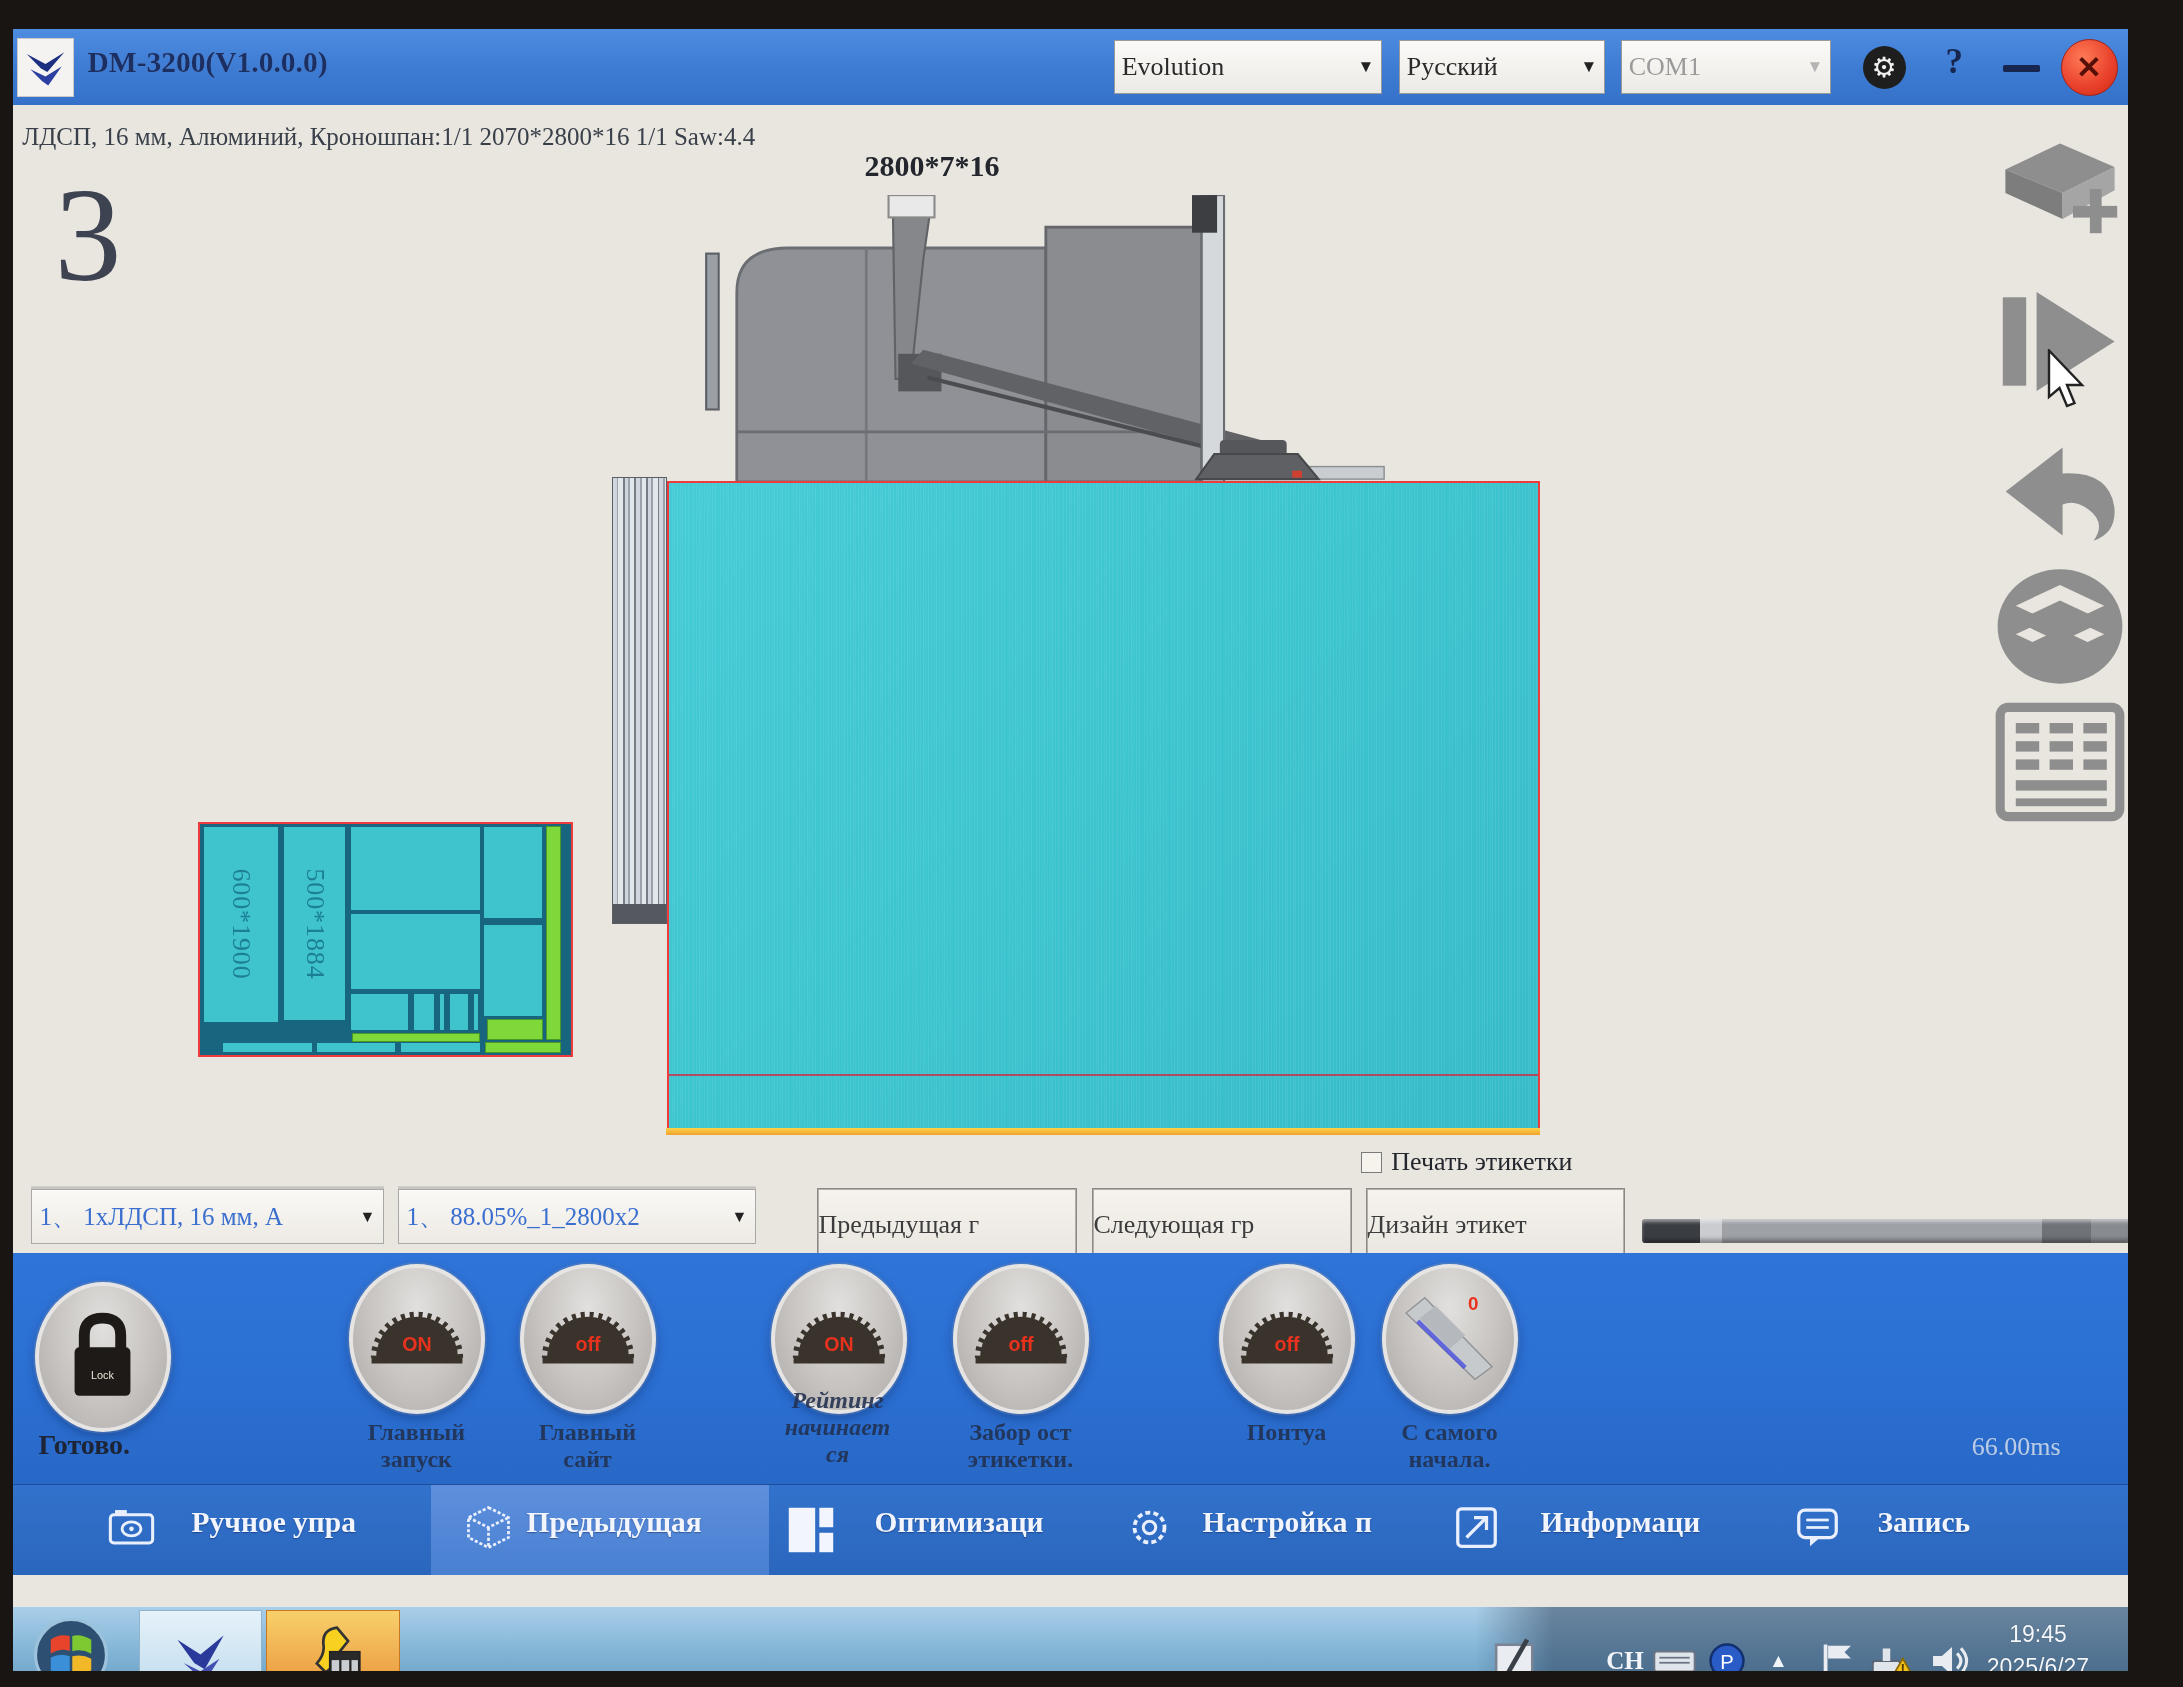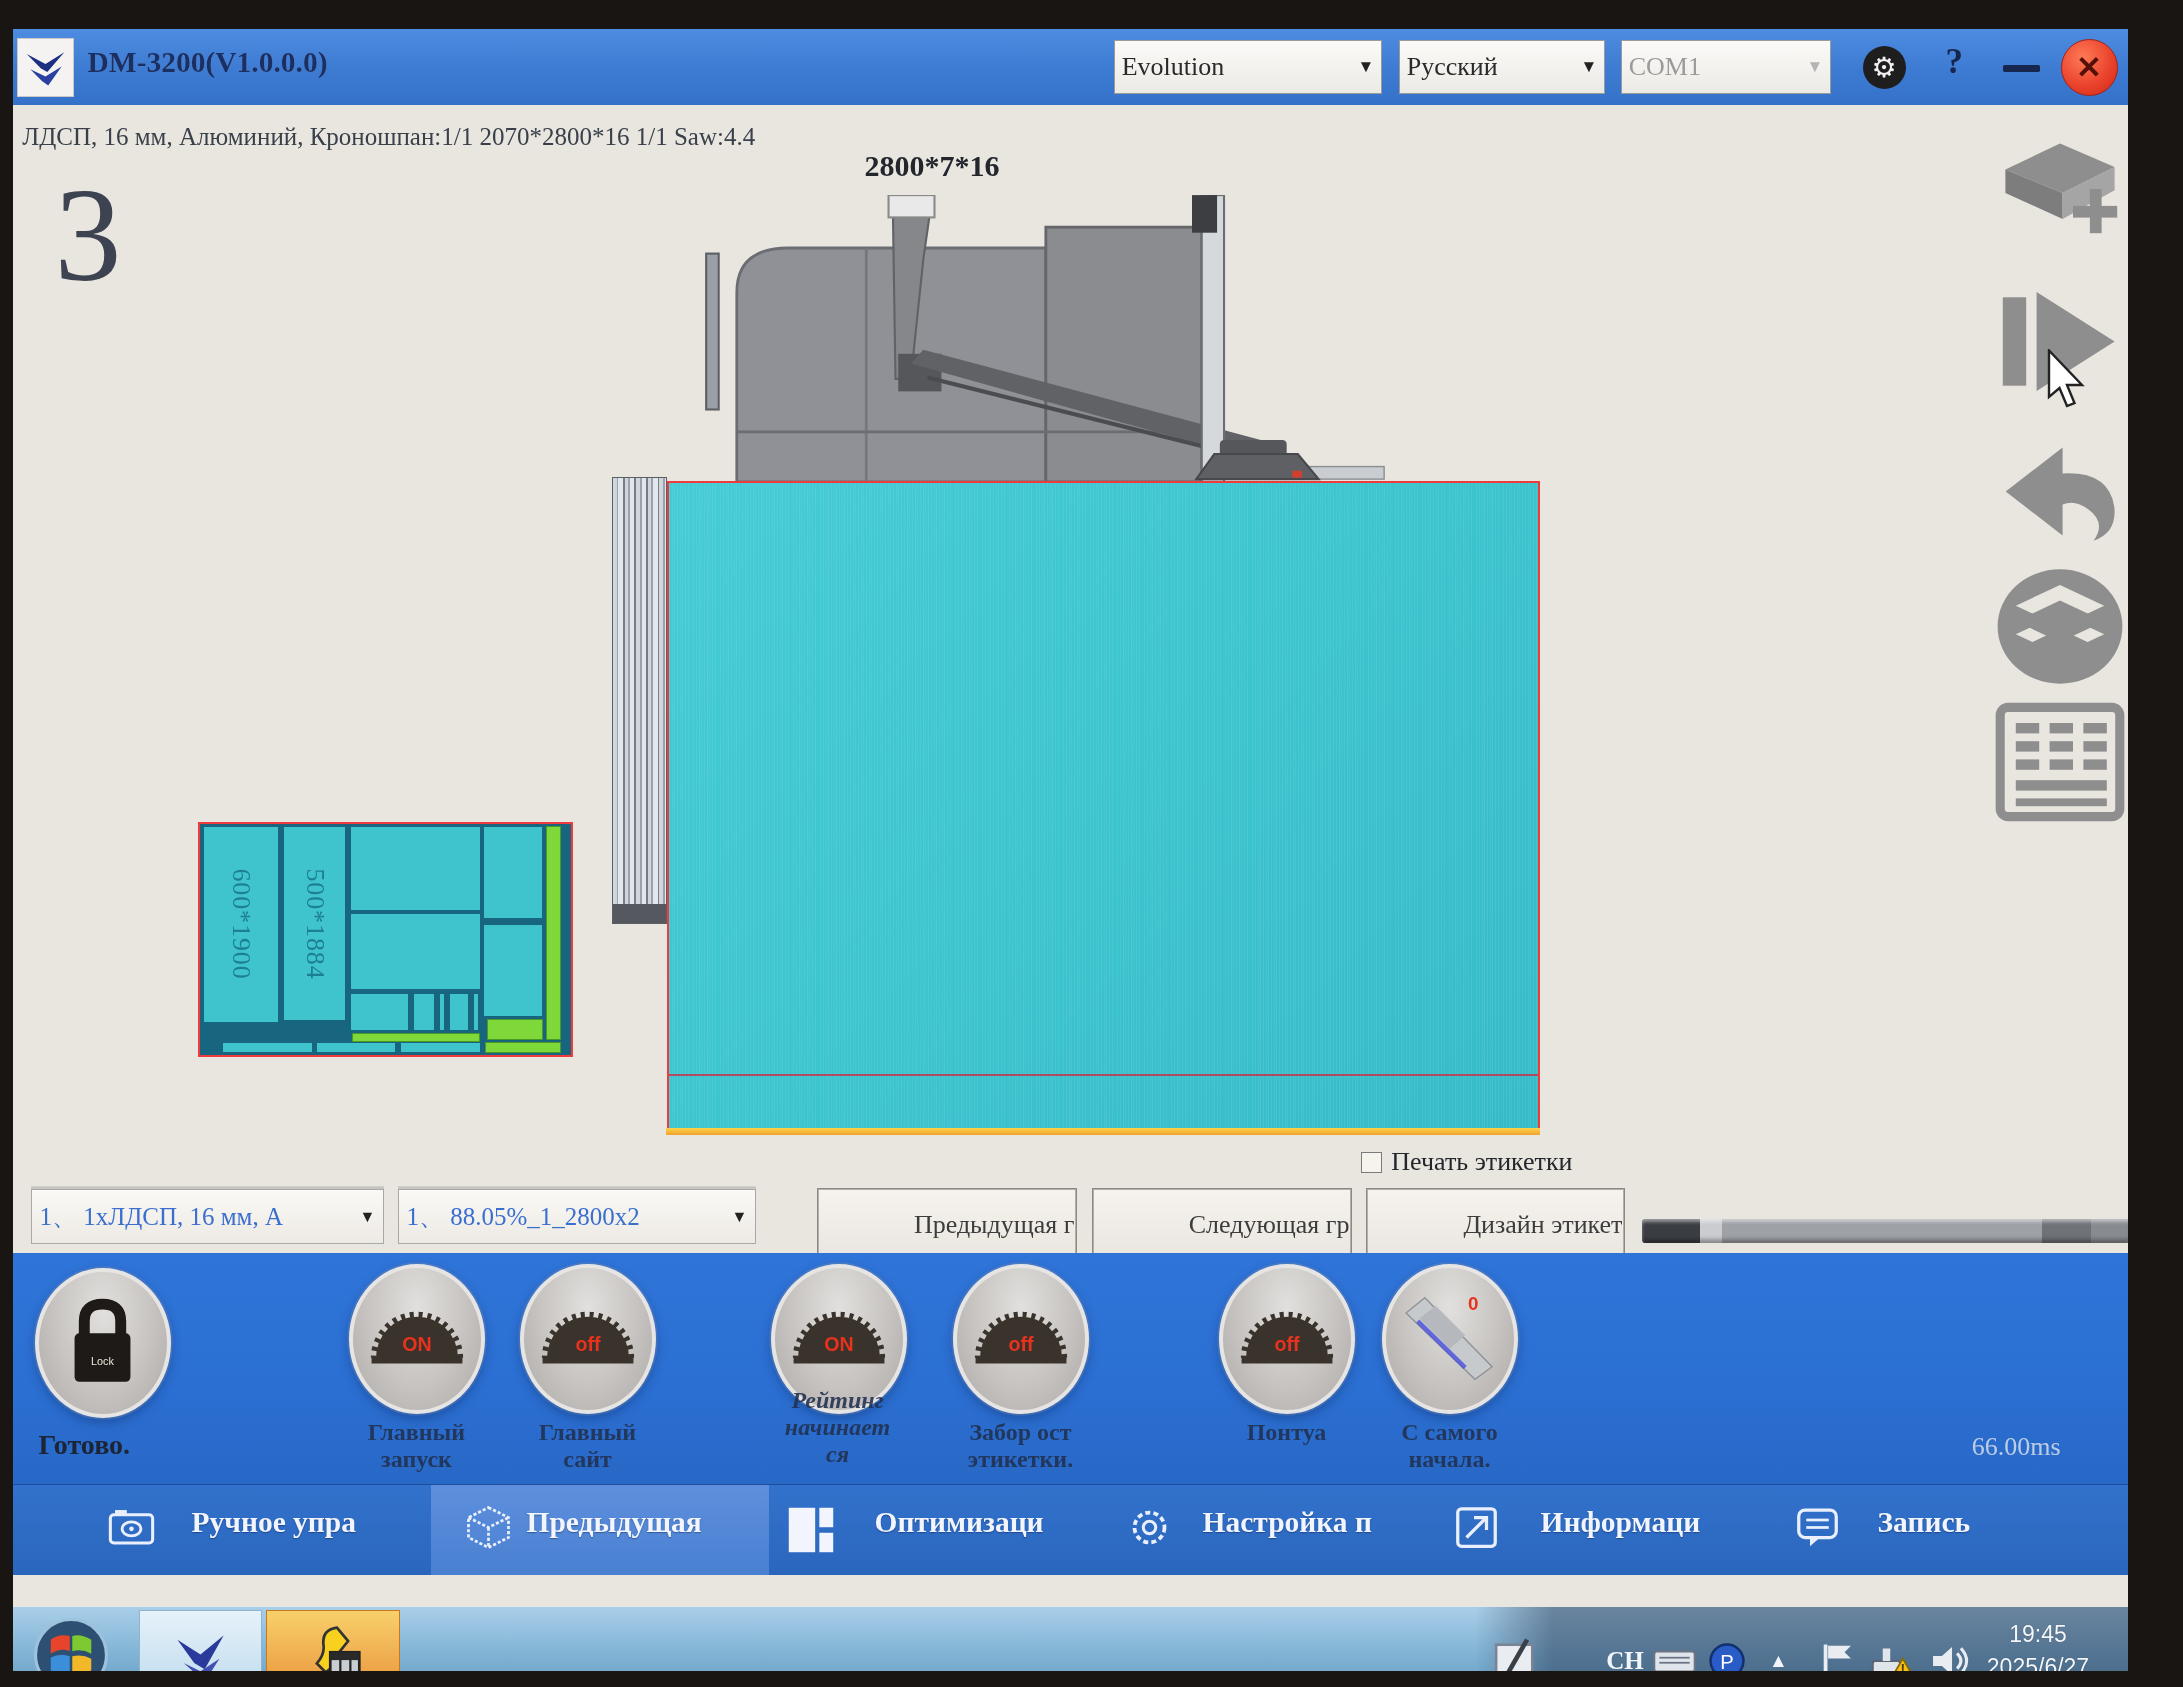--- a/index.html
+++ b/index.html
@@ -64,21 +64,21 @@
   
   .chkrow{position:absolute;left:1348px;top:1042px;display:flex;align-items:center;}
   .chkbox{width:19px;height:19px;background:#f6f3ed;border:1.3px solid #7a7a7a;margin-right:9.8px;}
   .chklabel{font-size:26px;color:#23262c;}
   .dd{position:absolute;top:1084px;height:55px;background:linear-gradient(180deg,#fbf9f6,#edeae4);
       border:0.9px solid #a8a8a8;box-sizing:border-box;display:flex;align-items:center;
       padding:0 8px;font-size:25px;color:#3a6fd0;box-shadow:0 -2.7px 0 #c8c5c0;}
   .dd .arr{position:absolute;right:7.2px;font-size:16px;color:#222;}
   .pbtn{position:absolute;top:1084px;height:71px;background:linear-gradient(180deg,#f6f3ee,#e9e5df);
         border:1.3px solid #b2aea8;outline:0.9px solid #8c8984;box-sizing:border-box;
-        display:flex;align-items:center;justify-content:flex-end;font-size:26px;color:#3c3c3c;}
+        display:flex;align-items:center;justify-content:flex-start;font-size:26px;color:#3c3c3c;}
   .scrollbar{position:absolute;left:1629px;top:1114px;width:488px;height:24px;border-radius:3.6px;
         background:linear-gradient(90deg,#3a3d42 0 58px,#caccd0 58px 80px,#9ea1a6 80px 82%,#6f7277 82% 92%,#888b90 92%);
         box-shadow:inset 0 2.7px 3.6px rgba(255,255,255,.5), inset 0 -3.6px 4.5px rgba(0,0,0,.35);}
 
   
   .toolbar{position:absolute;left:0;top:1224px;width:100%;height:231px;
            background:linear-gradient(180deg,#2f74d8 0%,#2b6fd2 60%,#2868c6 100%);}
   .circbtn{position:absolute;width:136px;height:150px;border-radius:50%;
            background:radial-gradient(ellipse at 50% 28%,#e2e0de 0%,#c6c3c0 55%,#aba8a5 100%);
            border:4.5px solid #e6e5e3;box-sizing:border-box;
@@ -280,21 +280,21 @@
       <span>Следующая гр</span>
     </div>
     <div class="pbtn" style="left:1354px;width:257px;">
       <span>Дизайн этикет</span>
     </div>
     <div class="scrollbar"></div>
   </div>
 
   <div class="toolbar">
 
-    <div class="circbtn" style="left:22.4px;top:15px;">
+    <div class="circbtn" style="left:22.4px;top:29px;">
       <svg width="85" height="98" viewBox="0 0 70 80">
         <path d="M20,34 V22 Q20,8 35,8 Q50,8 50,22 V34" fill="none" stroke="#1d1a17" stroke-width="9"></path>
         <rect x="12" y="32" width="46" height="40" rx="4" fill="#1d1a17"></rect>
         <text x="35" y="58" font-size="9" fill="#e8e4da" text-anchor="middle" font-family="Liberation Sans,sans-serif">Lock</text>
       </svg>
     </div>
     <div class="statuslabel">Готово.</div>
 
     <div class="circbtn" style="left:336px;top:10.7px;">
       <svg width="98" height="98" viewBox="0 0 220 220">

